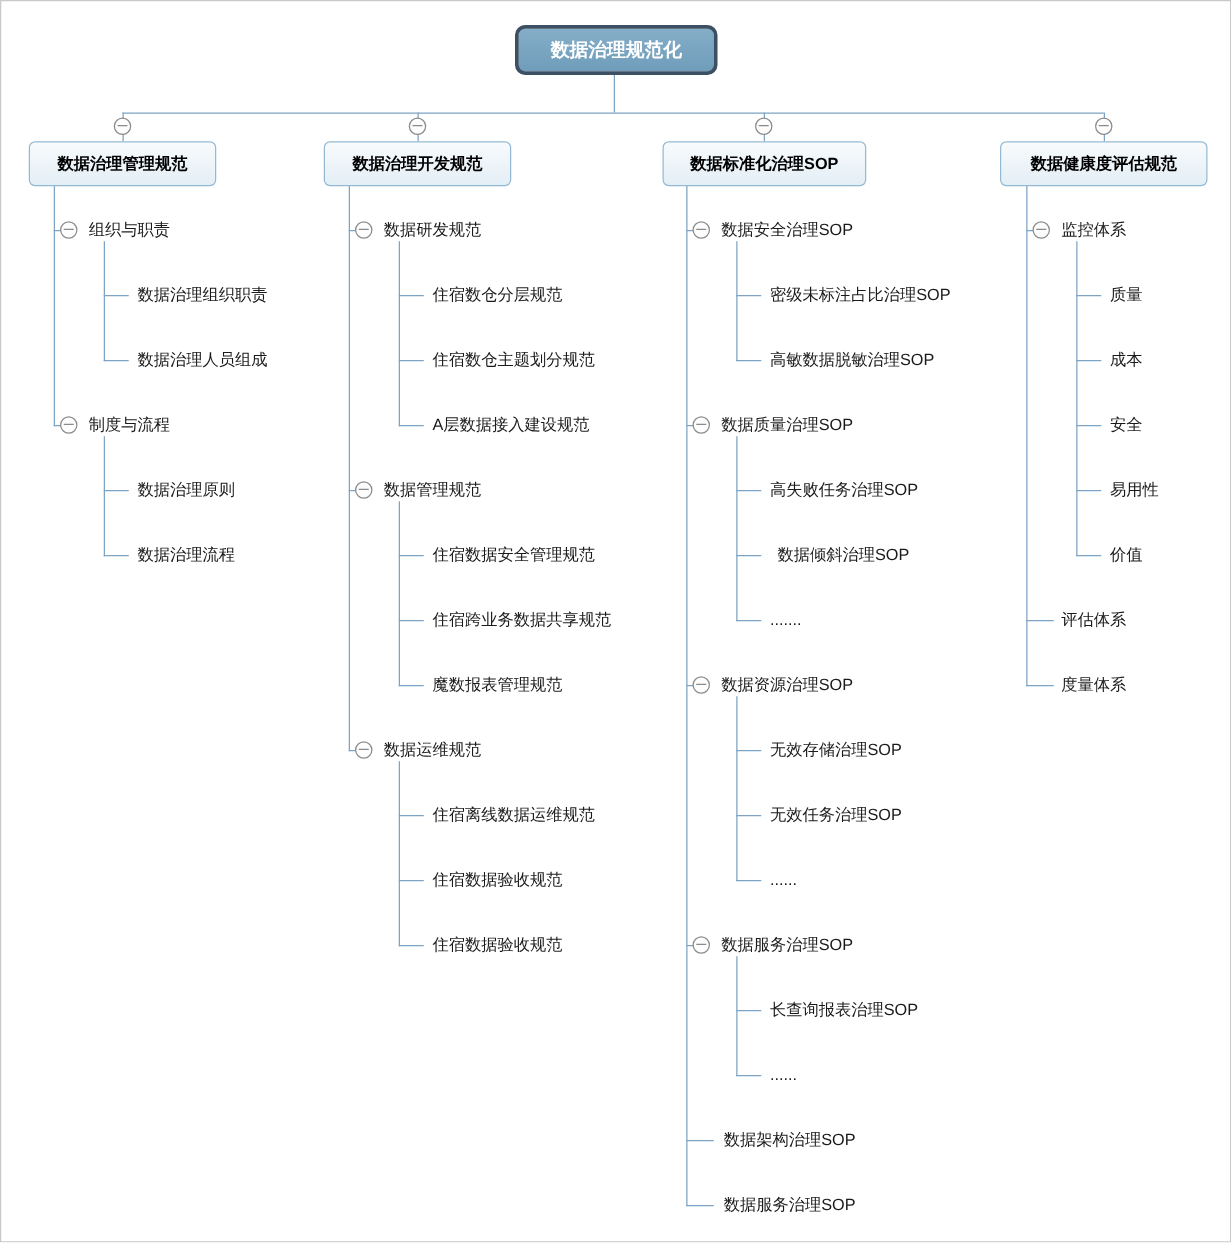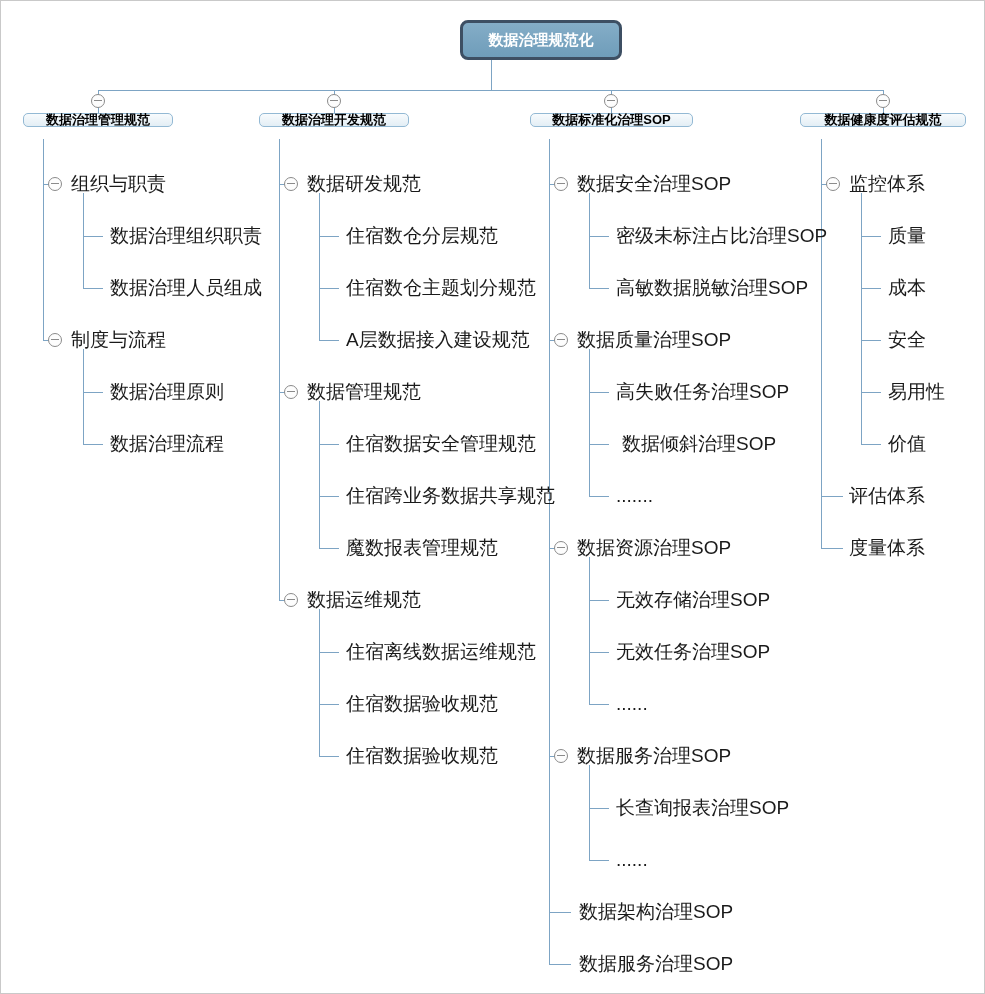--- a/index.html
+++ b/index.html
@@ -8,31 +8,31 @@
     background:#fff;border:1px solid #c9c9c9;overflow:hidden;
     font-family:"Liberation Sans","DejaVu Sans",sans-serif;
   }
   i.vline,i.hline{display:block;position:absolute;background:#7da4c4;z-index:1;}
   i.vline{width:1px;}
   i.hline{height:1px;}
   .root{
     position:absolute;left:411px;top:19px;width:162px;height:40px;box-sizing:border-box;
     background:linear-gradient(#84adc7,#6f9dba);border:3px solid #3d4f63;border-radius:8px;
     display:flex;align-items:center;justify-content:center;
-    color:#fff;font-size:15px;font-weight:bold;z-index:3;margin-left:48px;
+    color:#fff;font-size:15px;font-weight:bold;z-index:3;
   }
   .box{
-    position:absolute;top:112px;height:14px;box-sizing:border-box;
+    position:absolute;top:112px;height:36px;box-sizing:border-box;
     background:linear-gradient(#f8fbfd,#e3eef5);border:1px solid #93b9d4;border-radius:5px;
     display:flex;align-items:center;justify-content:center;
     color:#000;font-size:13px;font-weight:bold;z-index:3;
   }
   .node{
     position:absolute;transform:translateY(-50%);white-space:nowrap;
-    color:#1a1a1a;font-size:19px;line-height:16px;z-index:2;
+    color:#1a1a1a;font-size:13px;line-height:16px;z-index:2;
   }
   .collapse{
     position:absolute;width:12px;height:12px;box-sizing:content-box;
     border:1px solid #8b8b8b;border-radius:50%;background:#fdfdfd;z-index:4;
   }
   .collapse::after{
     content:'';position:absolute;left:2px;right:2px;top:50%;height:1px;
     margin-top:-1px;background:#8b8b8b;
   }
 </style>

